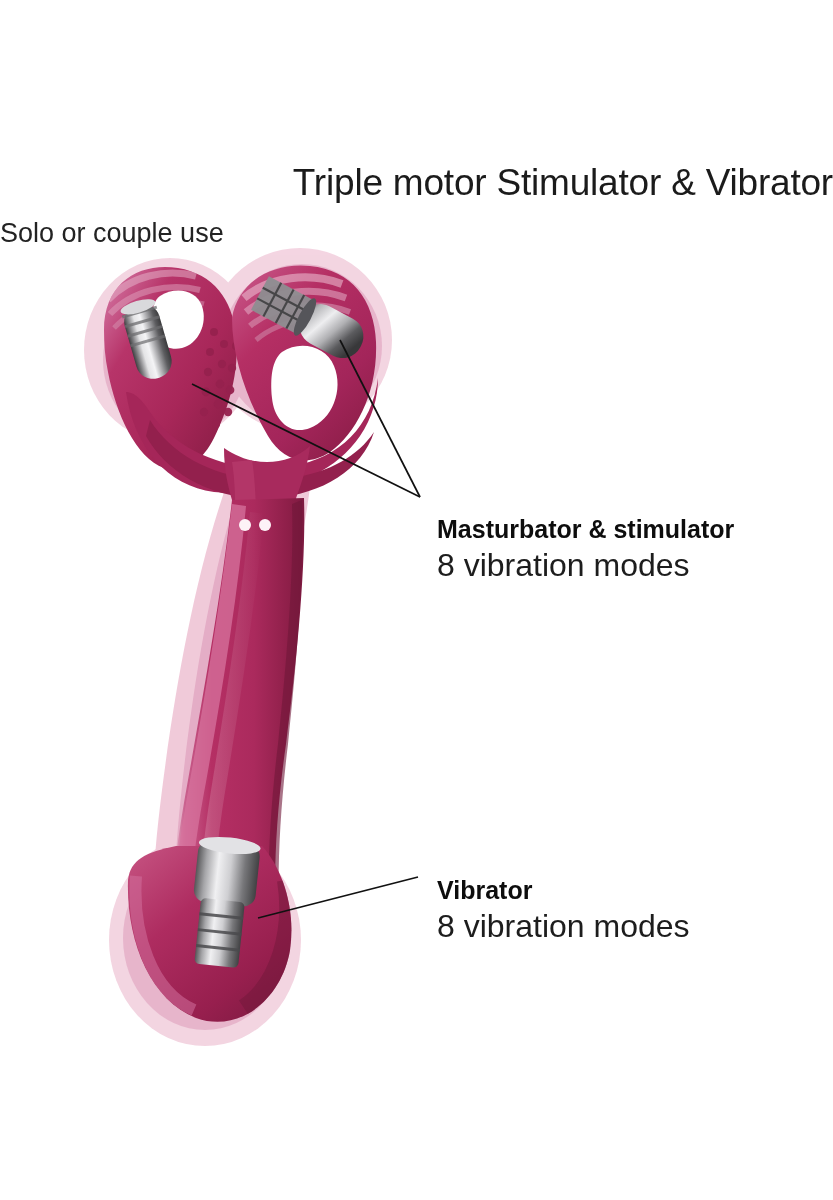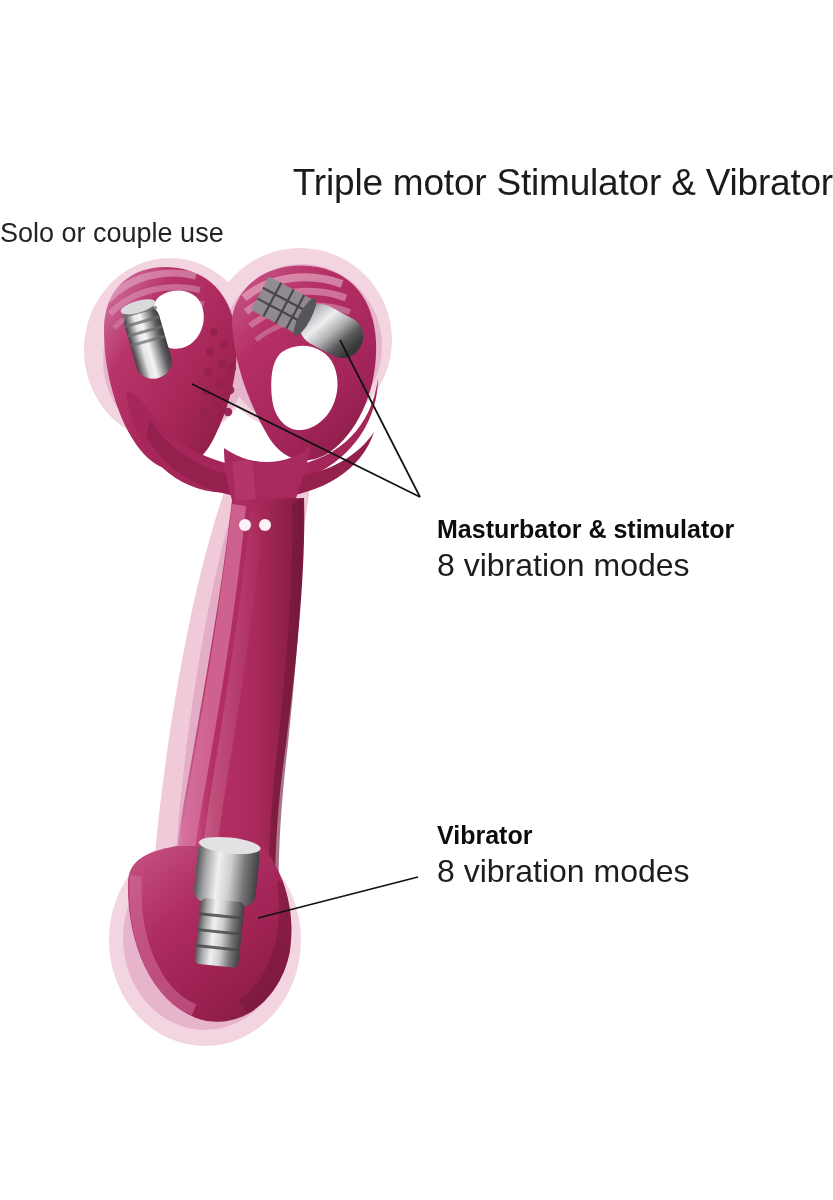--- a/index.html
+++ b/index.html
@@ -57,21 +57,21 @@
     white-space: nowrap;
   }
   .callout .cline {
     font-size: 32px;
     font-weight: 400;
     line-height: 1.28;
     color: #1d1d1d;
     white-space: nowrap;
   }
   #callout-masturbator { left: 437px; top: 474px; margin-top: 40px; }
-  #callout-vibrator    { left: 437px; top: 820px; }
+  #callout-vibrator    { left: 437px; top: 875px; }
 
   
   #product {
     position: absolute;
     left: 0;
     top: 0;
     width: 833px;
     height: 1200px;
     pointer-events: none;
   }

